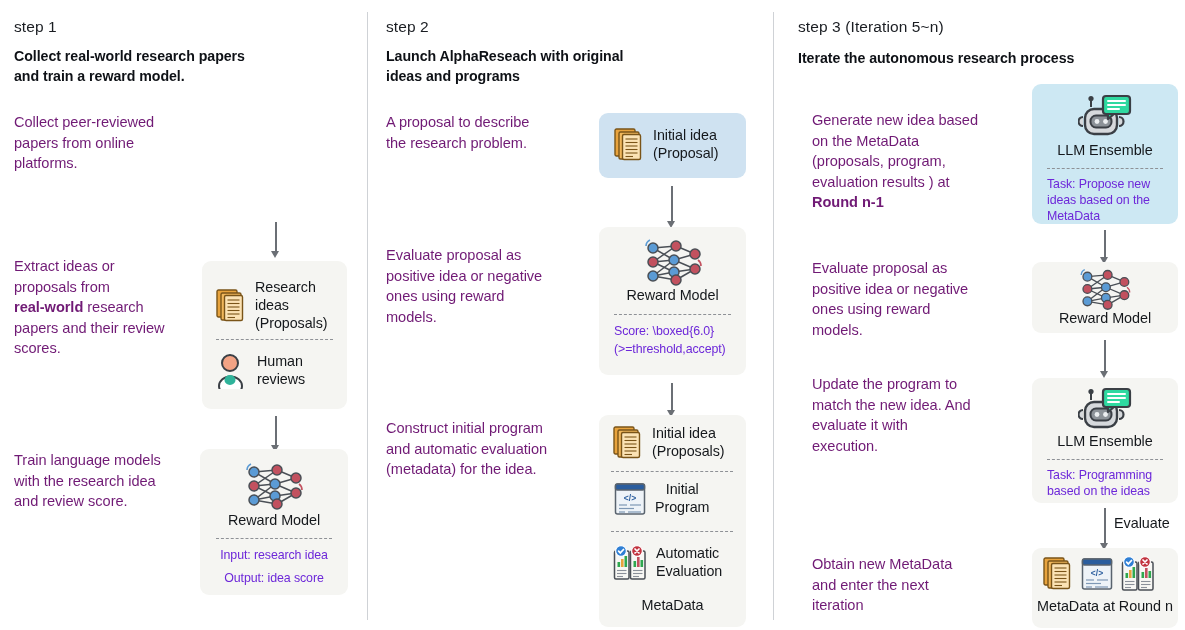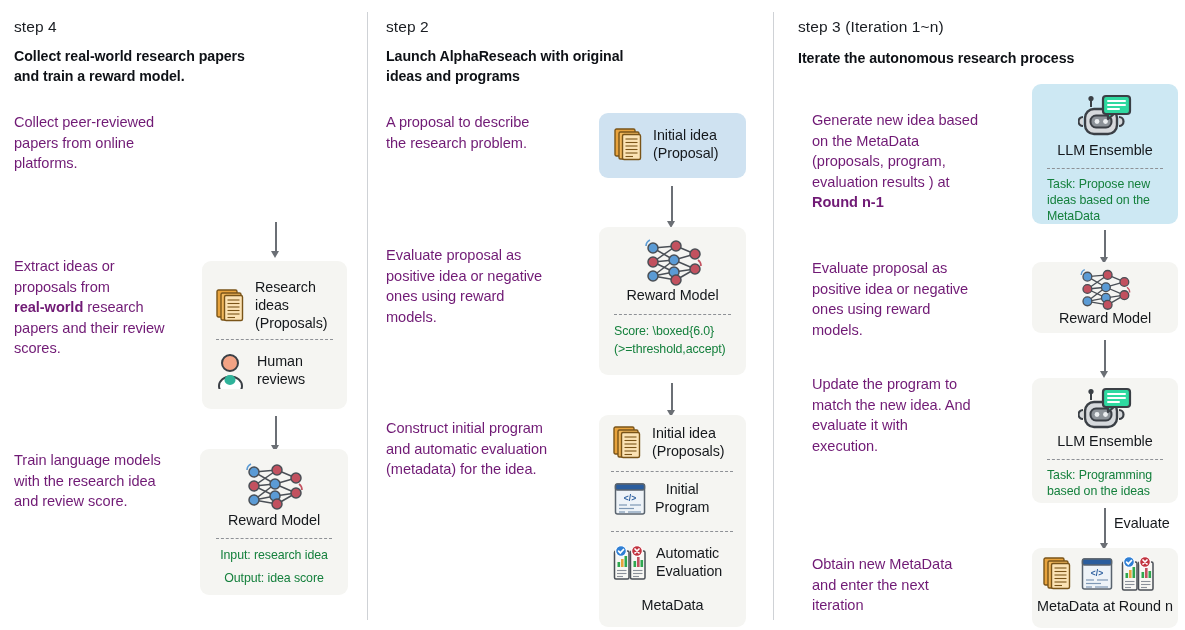--- a/index.html
+++ b/index.html
@@ -70,21 +70,21 @@
 
   .card-label {
     text-align: center;
     font-size: 14.4px;
     color: #15181c;
     letter-spacing: -.05px;
   }
   .card-sub {
     text-align: center;
     font-size: 12.4px;
-    color: #15803d;
+    color: #6d28d9;
     line-height: 1.45;
     letter-spacing: -.1px;
   }
   .card-sub.left { text-align: left; }
 
   .dash-sep {
     border: 0;
     border-top: 1.6px dashed #8e9196;
     margin: 0;
   }
@@ -140,21 +140,21 @@
 </head>
 <body>
 
 <div class="stage">
 
   <div class="divider" id="divider-1"></div>
   <div class="divider" id="divider-2"></div>
 
   <div class="column" id="col-1">
 
-    <div class="step-label" style="left:14px; top:18px;">step 4</div>
+    <div class="step-label" style="left:14px; top:18px;">step 1</div>
 
     <div class="step-title" style="left:14px; top:46px; width:330px;">
       <div>Collect real-world research papers</div>
       <div>and train a reward model.</div>
     </div>
 
     <div class="desc" style="left:14px; top:112px; width:190px;">
       Collect peer-reviewed<br>papers from online<br>platforms.
     </div>
 
@@ -415,21 +415,21 @@
         </span>
         <span class="txt">Automatic<br>Evaluation</span>
       </div>
 
       <div class="card-label" style="position:absolute; left:0; top:182px; width:147px;">MetaData</div>
     </div>
   </div>
 
   <div class="column" id="col-3">
 
-    <div class="step-label" style="left:8px; top:18px;">step 3 (Iteration 1~n)</div>
+    <div class="step-label" style="left:8px; top:18px;">step 3 (Iteration 5~n)</div>
 
     <div class="step-title" style="left:8px; top:48px; width:380px;">Iterate the autonomous research process</div>
 
     <div class="desc" style="left:22px; top:110px; width:200px;">
       Generate new idea based<br>on the MetaData<br>(proposals, program,<br>evaluation results ) at<br><b>Round n-1</b>
     </div>
 
     <div class="desc" style="left:22px; top:258px; width:205px;">
       Evaluate proposal as<br>positive idea or negative<br>ones using reward<br>models.
     </div>

